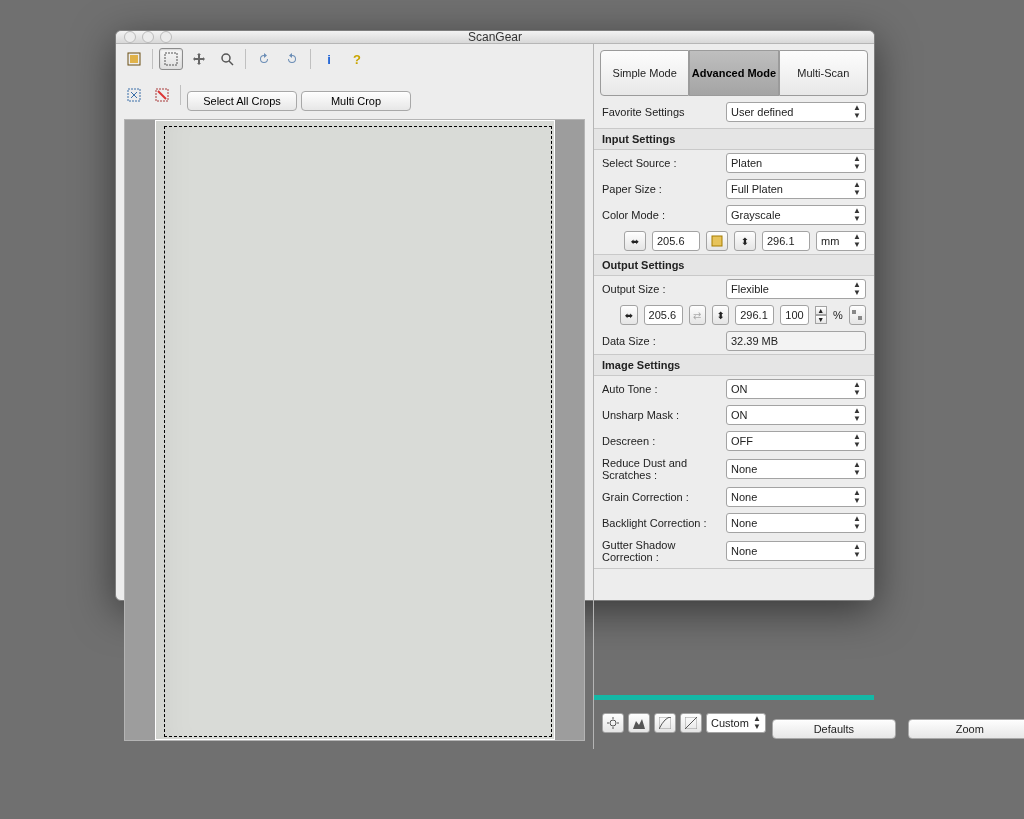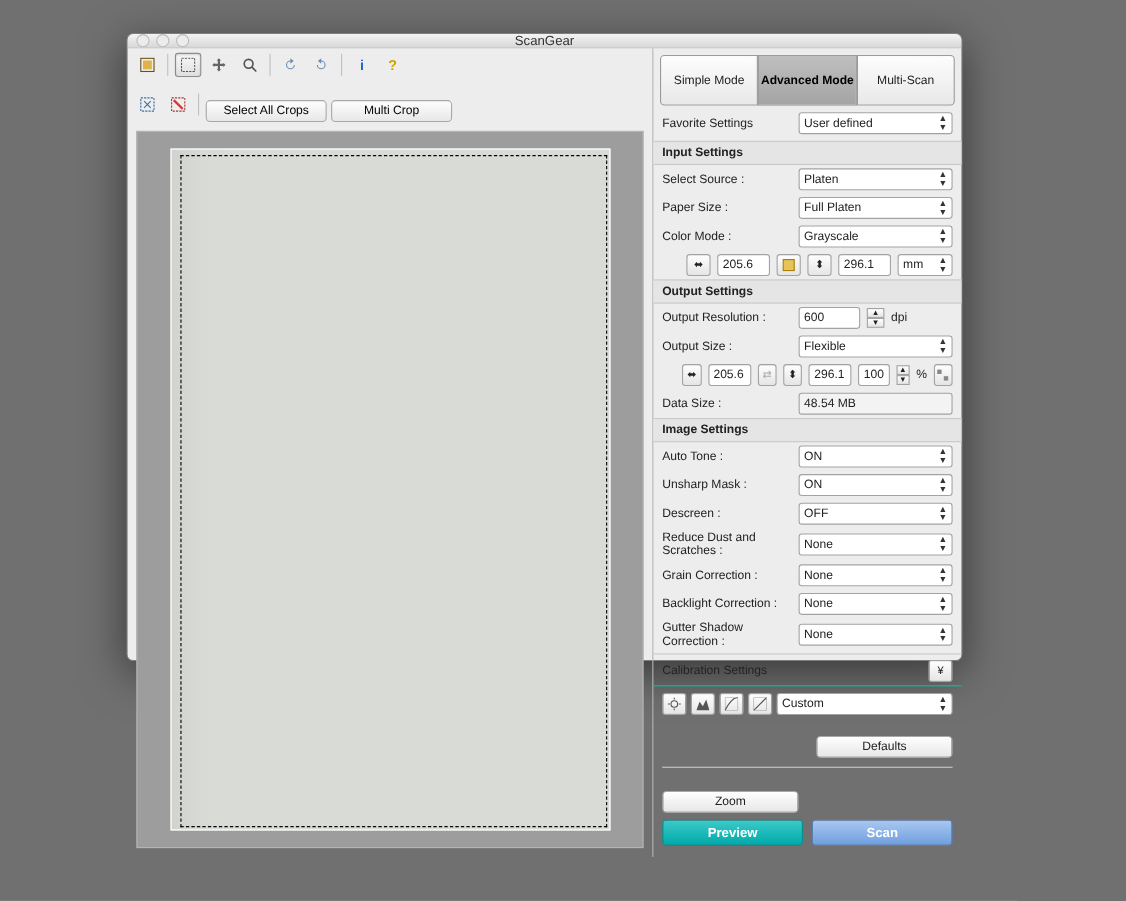--- a/index.html
+++ b/index.html
@@ -57,21 +57,21 @@
   .select, .input, .readout {
     border:1px solid #a3a3a3; border-radius:3px; background:#fff; font-size:11px;
     height:20px; display:flex; align-items:center; padding:0 4px;
   }
   .select { justify-content:space-between; }
   .select .arrows { font-size:8px; line-height:8px; color:#333; display:flex; flex-direction:column; margin-left:4px;}
   .mini { width:22px; height:20px; border:1px solid #a3a3a3; border-radius:3px;
     background:linear-gradient(#fefefe,#e5e5e5); display:flex; align-items:center; justify-content:center; font-size:10px;}
   .stepper { width:16px; display:flex; flex-direction:column; }
   .stepper span { border:1px solid #a3a3a3; background:linear-gradient(#fff,#e5e5e5); height:9px; font-size:7px; text-align:center; line-height:7px;}
-  .bottom-right { margin-top:auto; padding:6px 8px 10px 8px; display:flex; flex-direction:column; gap:6px; border-top:1px solid #14b8a6;}
+  .bottom-right { margin-top:auto; padding:6px 8px 10px 8px; display:flex; gap:6px; border-top:5px solid #14b8a6;}
   .adjrow { display:flex; gap:4px; align-items:center; }
   .bigbtn { flex:1; height:24px; border-radius:4px; border:1px solid #7a7a7a;
     display:flex; align-items:center; justify-content:center; font-size:12px; font-weight:bold; }
   .bigbtn.preview { background: linear-gradient(#3cc9c9,#00a9a9); color:#fff; border-color:#0d8d8d;}
   .bigbtn.scan { background: linear-gradient(#a9c7f0,#6f9fde); color:#fff; border-color:#5a7db3;}
   .hr { height:1px; background:#c9c9c9; margin:2px 0;}
   svg { display:block; }
 </style>
 </head>
 <body>
@@ -218,29 +218,20 @@
             <span>mm</span>
             <span class="arrows">
               <span>▲</span>
               <span>▼</span>
             </span>
           </div>
       </div>
 
       <div class="section-head">Output Settings</div>
       <div class="row">
-        <div class="lbl">Output Resolution :</div>
-        <div class="input" style="width:56px">600</div>
-        <div class="stepper">
-            <span>▲</span>
-            <span>▼</span>
-          </div>
-        <span>dpi</span>
-      </div>
-      <div class="row">
         <div class="lbl">Output Size :</div>
         <div class="select" style="flex:1">
             <span>Flexible</span>
             <span class="arrows">
               <span>▲</span>
               <span>▼</span>
             </span>
           </div>
       </div>
       <div class="row">
@@ -258,21 +249,21 @@
         <span>%</span>
         <div class="mini">
           <svg width="12" height="12">
               <rect x="1" y="1" width="4" height="4" fill="#888"></rect>
               <rect x="7" y="7" width="4" height="4" fill="#888"></rect>
             </svg>
         </div>
       </div>
       <div class="row">
         <div class="lbl">Data Size :</div>
-        <div class="readout" style="flex:1;background:#f3f3f3">48.54 MB</div>
+        <div class="readout" style="flex:1;background:#f3f3f3">32.39 MB</div>
       </div>
 
       <div class="section-head">Image Settings</div>
       <div class="row">
           <div class="lbl">Auto Tone :</div>
         <div class="select" style="flex:1">
             <span>ON</span>
             <span class="arrows">
               <span>▲</span>
               <span>▼</span>
@@ -334,24 +325,20 @@
         <div class="select" style="flex:1">
             <span>None</span>
             <span class="arrows">
               <span>▲</span>
               <span>▼</span>
             </span>
           </div>
         </div>
 
       <div class="hr"></div>
-      <div class="row">
-        <div style="flex:1">Calibration Settings</div>
-        <div class="mini">¥</div>
-      </div>
 
       <div class="bottom-right">
         <div class="adjrow">
           <div class="mini">
             <svg width="12" height="12">
                 <circle cx="6" cy="6" r="3" fill="none" stroke="#555"></circle>
                 <g stroke="#555">
                   <line x1="6" y1="0" x2="6" y2="2"></line>
                   <line x1="6" y1="10" x2="6" y2="12"></line>
                   <line x1="0" y1="6" x2="2" y2="6"></line>

